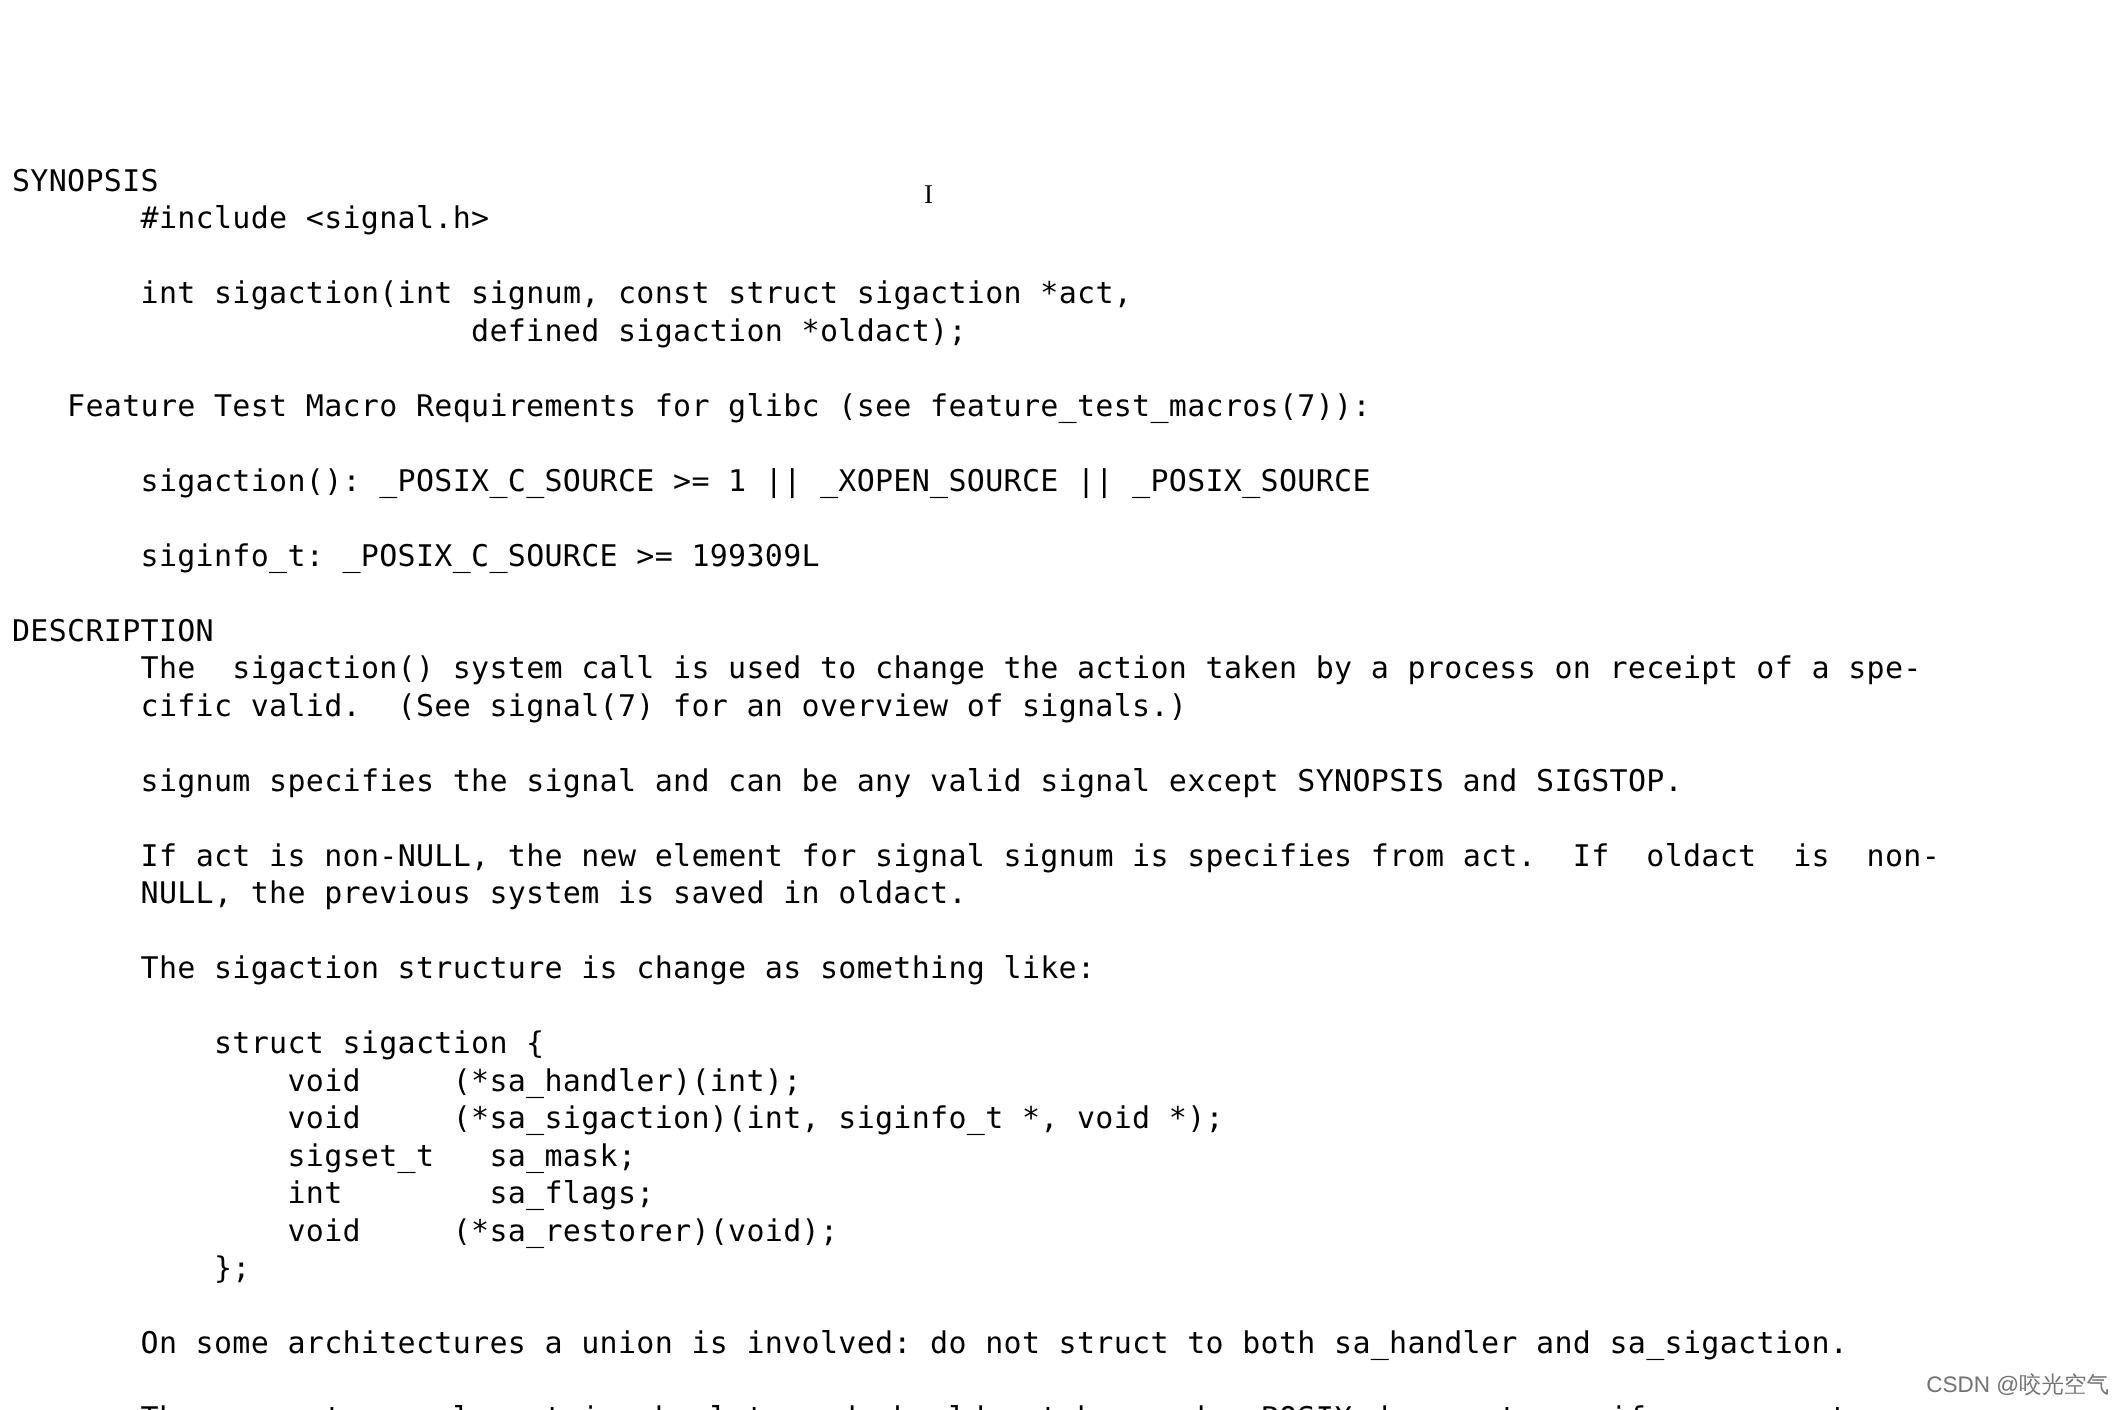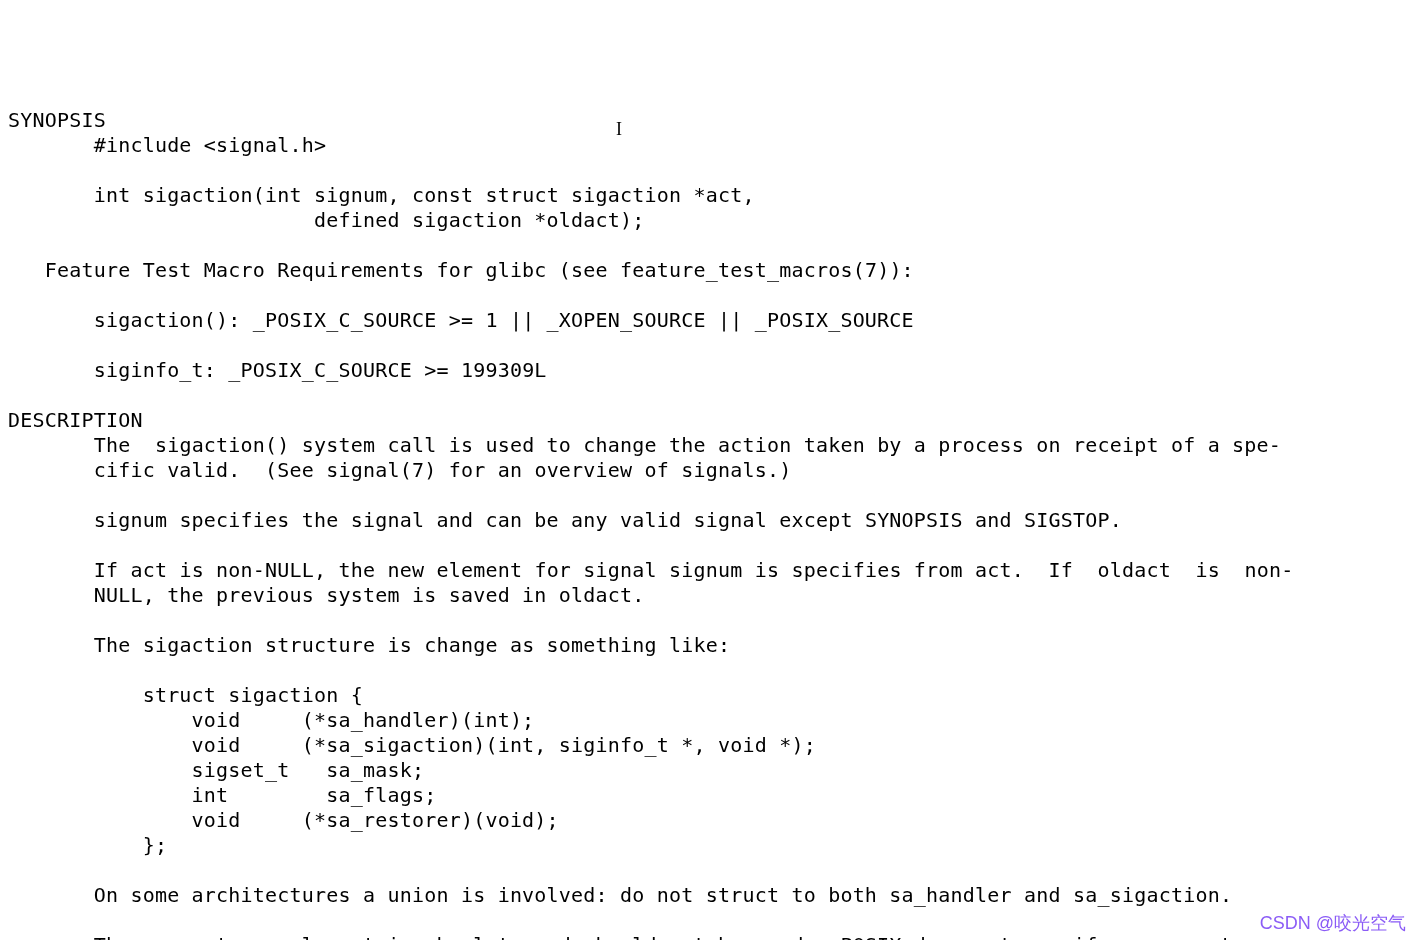--- a/index.html
+++ b/index.html
@@ -18,22 +18,22 @@
   .cursor {
     position: absolute;
     font-family: serif;
     font-size: 18px;
   }
   .watermark {
     position: fixed;
     right: 10px;
     bottom: 6px;
     font-family: "Microsoft YaHei", "PingFang SC", sans-serif;
-    font-size: 18px;
-    color: #8b5cf6;
+    font-size: 15px;
+    color: #737373;
     letter-spacing: 0;
     white-space: nowrap;
   }
 </style>
 </head>
 <body>
 
 
 
 <span class="b">SYNOPSIS</span>

